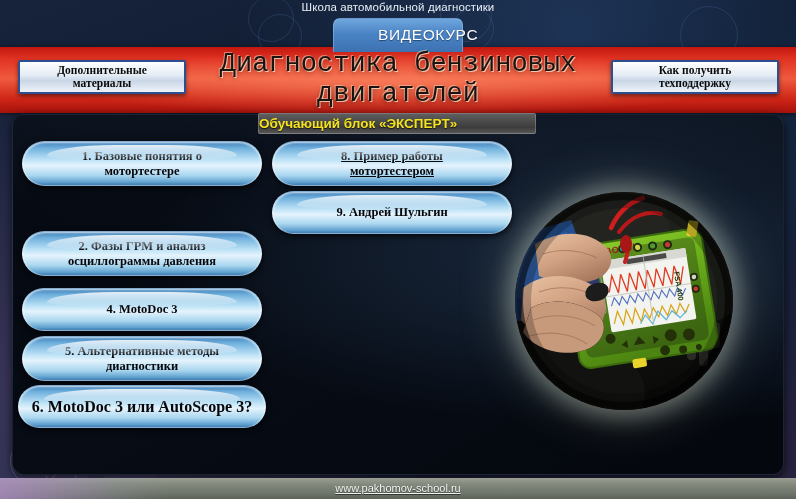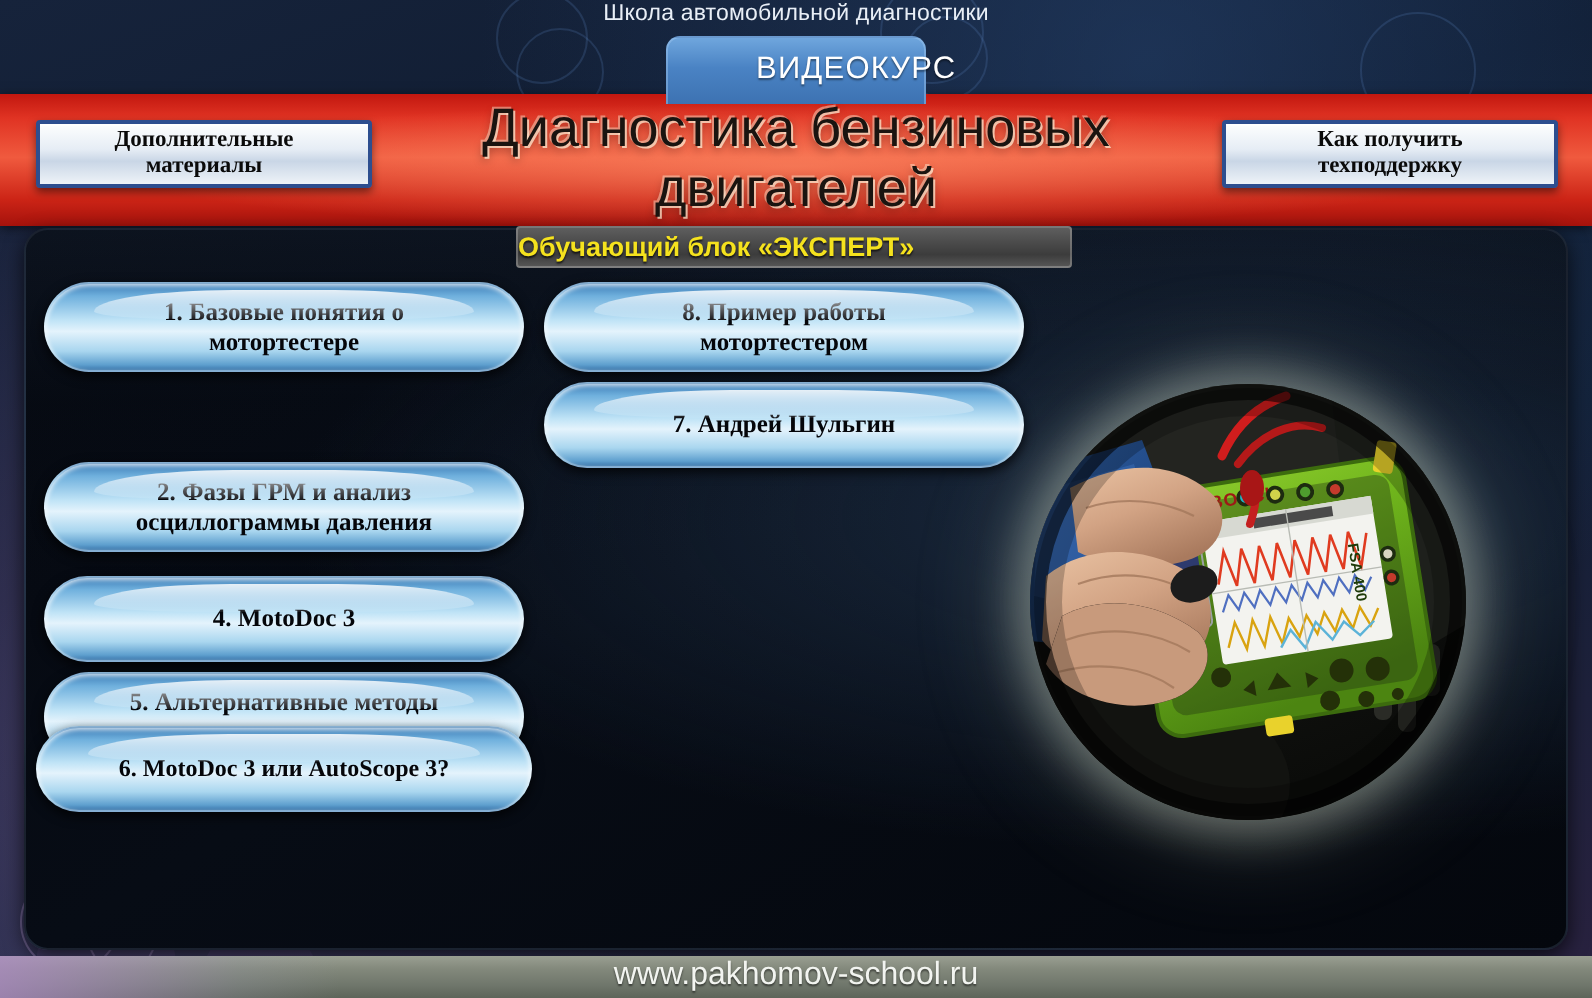--- a/index.html
+++ b/index.html
@@ -96,21 +96,21 @@
     inset: 0;
     background: radial-gradient(ellipse at 50% 55%, rgba(255,150,110,0.55) 0%, rgba(255,90,50,0) 62%);
   }
 
   .main-title {
     position: absolute;
     top: 49px;
     left: 198px;
     width: 400px;
     text-align: center;
-    font-family: Liberation Sans, sans-serif;
+    font-family: Liberation Mono, monospace;
     font-size: 27px;
     line-height: 30px;
     color: #1a1410;
     text-shadow:
        1px  1px 0 rgba(255,235,210,0.75),
       -1px -1px 0 rgba(255,235,210,0.45),
        0 2px 5px rgba(0,0,0,0.35);
     z-index: 6;
     white-space: pre-line;
   }
@@ -248,25 +248,26 @@
 
   
   .footer-bar {
     position: absolute;
     bottom: 0;
     left: 0;
     width: 796px;
     height: 21px;
     line-height: 20px;
     text-align: center;
-    font-size: 16px;
+    font-size: 11px;
     color: #f2f4f0;
     text-shadow: 0 1px 1px rgba(0,0,0,0.5);
     background: linear-gradient(180deg, #9a9f92 0%, #83897c 30%, #6f766b 70%, #5d6459 100%);
     z-index: 20;
+    text-decoration: underline;
   }
   .footer-bar::before {
     content: "";
     position: absolute;
     top: 0; left: 0;
     width: 170px; height: 21px;
     background: linear-gradient(90deg, rgba(175,140,200,0.75) 0%, rgba(150,150,170,0.25) 70%, rgba(0,0,0,0) 100%);
     pointer-events: none;
   }
 </style>
@@ -443,23 +444,23 @@
 
   <div class="menu-btn" style="top:189px; left:22px; width:240px; height:45px;margin-top:42px;">2. Фазы ГРМ и анализ
 осциллограммы давления</div>
 
 
   <div class="menu-btn" style="top:288px; left:22px; width:240px; height:43px;">4. MotoDoc 3</div>
 
   <div class="menu-btn" style="top:336px; left:22px; width:240px; height:45px;">5. Альтернативные методы
 диагностики</div>
 
-  <div class="menu-btn" style="top:363px; left:18px; width:248px; height:43px; font-size:12px;">6. MotoDoc 3 или AutoScope 3?</div>
-
-
-  <div class="menu-btn" style="top:141px; left:272px; width:240px; height:45px;">8. Пример работы
+  <div class="menu-btn" style="top:385px; left:18px; width:248px; height:43px; font-size:16px;">6. MotoDoc 3 или AutoScope 3?</div>
+
+
+  <div class="menu-btn" style="top:141px; left:272px; width:240px; height:45px;text-decoration:underline;">8. Пример работы
 мотортестером</div>
 
-  <div class="menu-btn" style="top:191px; left:272px; width:240px; height:43px;">7. Андрей Шульгин</div>
+  <div class="menu-btn" style="top:191px; left:272px; width:240px; height:43px;">9. Андрей Шульгин</div>
 
   <div class="footer-bar">www.pakhomov-school.ru</div>
 
 </div>
 
 </body></html>

